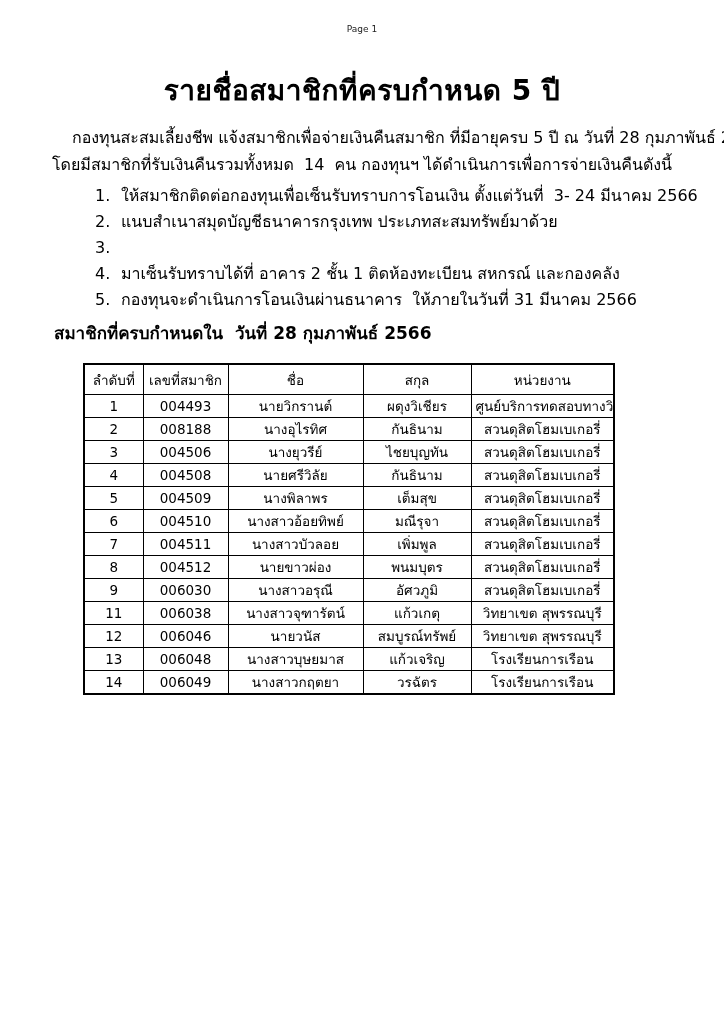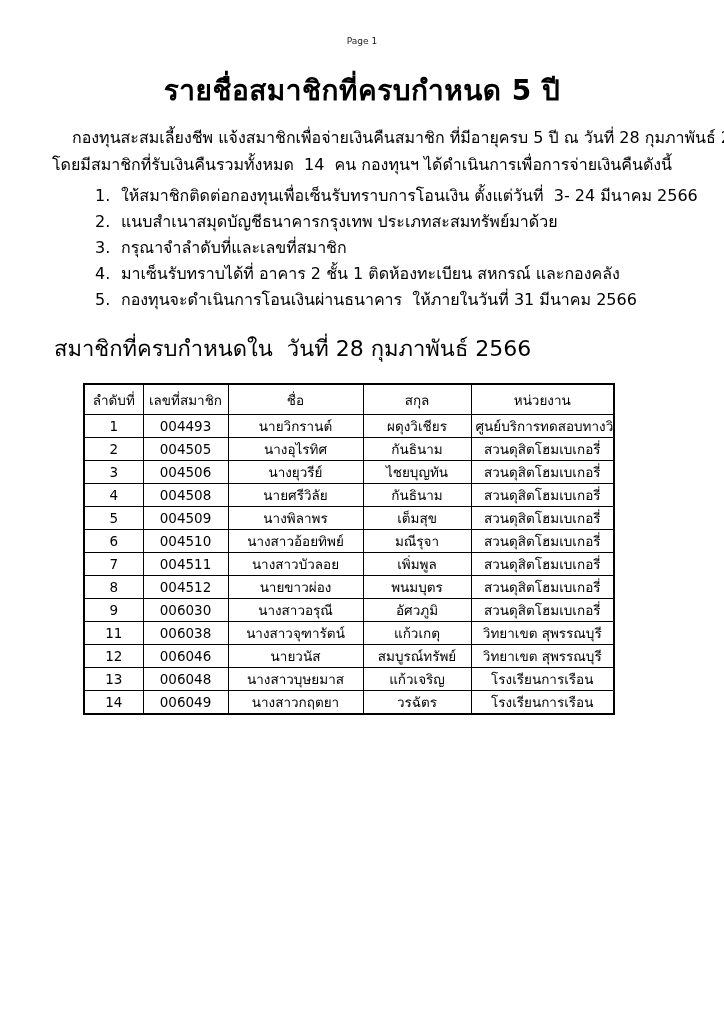--- a/index.html
+++ b/index.html
@@ -11,21 +11,21 @@
     position: relative;
     width: 724px;
     height: 1024px;
     background: #ffffff;
     color: #000000;
     font-family: "DejaVu Sans", sans-serif;
     overflow: hidden;
   }
   .page-label {
     position: absolute;
-    top: 36px;
+    top: 24px;
     left: 0;
     width: 100%;
     text-align: center;
     font-size: 9px;
     color: #222222;
   }
   .title {
     margin: 0;
     padding-top: 68px;
     text-align: center;
@@ -54,23 +54,23 @@
     white-space: pre;
     display: flex;
   }
   .instruction-item .num {
     display: inline-block;
     width: 26px;
     flex: 0 0 26px;
   }
   .section-heading {
     margin-left: 54px;
-    margin-top: 22px;
-    font-size: 22px;
-    font-weight: normal;
+    margin-top: 10px;
+    font-size: 17px;
+    font-weight: bold;
     white-space: pre;
   }
   table.member-table {
     margin: 17px 0 0 83px;
     border-collapse: collapse;
     table-layout: fixed;
     width: 530px;
     border: 2px solid #000000;
     font-size: 13.5px;
   }
@@ -98,21 +98,21 @@
   <h1 class="title">รายชื่อสมาชิกที่ครบกำหนด 5 ปี</h1>
 
   <div class="intro">
     <div class="line line-1">กองทุนสะสมเลี้ยงชีพ แจ้งสมาชิกเพื่อจ่ายเงินคืนสมาชิก ที่มีอายุครบ 5 ปี ณ วันที่ 28 กุมภาพันธ์ 2566</div>
     <div class="line line-2">โดยมีสมาชิกที่รับเงินคืนรวมทั้งหมด  14  คน กองทุนฯ ได้ดำเนินการเพื่อการจ่ายเงินคืนดังนี้</div>
   </div>
 
   <div class="instruction-list" id="instruction-list">
       <div class="instruction-item"><span class="num">1.</span><span class="txt">ให้สมาชิกติดต่อกองทุนเพื่อเซ็นรับทราบการโอนเงิน ตั้งแต่วันที่  3- 24 มีนาคม 2566</span></div>
       <div class="instruction-item"><span class="num">2.</span><span class="txt">แนบสำเนาสมุดบัญชีธนาคารกรุงเทพ ประเภทสะสมทรัพย์มาด้วย</span></div>
-      <div class="instruction-item"><span class="num">3.</span><span class="txt">กรุณาจำลำดับที่และเลขที่สมาชิก</span></div>
+      <div class="instruction-item"><span class="num">3.</span></div>
       <div class="instruction-item"><span class="num">4.</span><span class="txt">มาเซ็นรับทราบได้ที่ อาคาร 2 ชั้น 1 ติดห้องทะเบียน สหกรณ์ และกองคลัง</span></div>
       <div class="instruction-item"><span class="num">5.</span><span class="txt">กองทุนจะดำเนินการโอนเงินผ่านธนาคาร  ให้ภายในวันที่ 31 มีนาคม 2566</span></div>
     </div>
 
   <div class="section-heading">สมาชิกที่ครบกำหนดใน  วันที่ 28 กุมภาพันธ์ 2566</div>
 
   <table class="member-table">
     <colgroup id="member-table-cols">
         <col style="width: 59px;">
         <col style="width: 85px;">
@@ -132,21 +132,21 @@
     <tbody id="member-table-body">
         <tr>
           <td class="col-center">1</td>
           <td class="col-left">004493</td>
           <td class="col-left">นายวิกรานต์</td>
           <td class="col-left">ผดุงวิเชียร</td>
           <td class="col-left">ศูนย์บริการทดสอบทางวิชาการสวนดุสิต</td>
         </tr>
         <tr>
           <td class="col-center">2</td>
-          <td class="col-left">004505</td>
+          <td class="col-left">008188</td>
           <td class="col-left">นางอุไรทิศ</td>
           <td class="col-left">กันธินาม</td>
           <td class="col-left">สวนดุสิตโฮมเบเกอรี่</td>
         </tr>
         <tr>
           <td class="col-center">3</td>
           <td class="col-left">004506</td>
           <td class="col-left">นางยุวรีย์</td>
           <td class="col-left">ไชยบุญทัน</td>
           <td class="col-left">สวนดุสิตโฮมเบเกอรี่</td>

